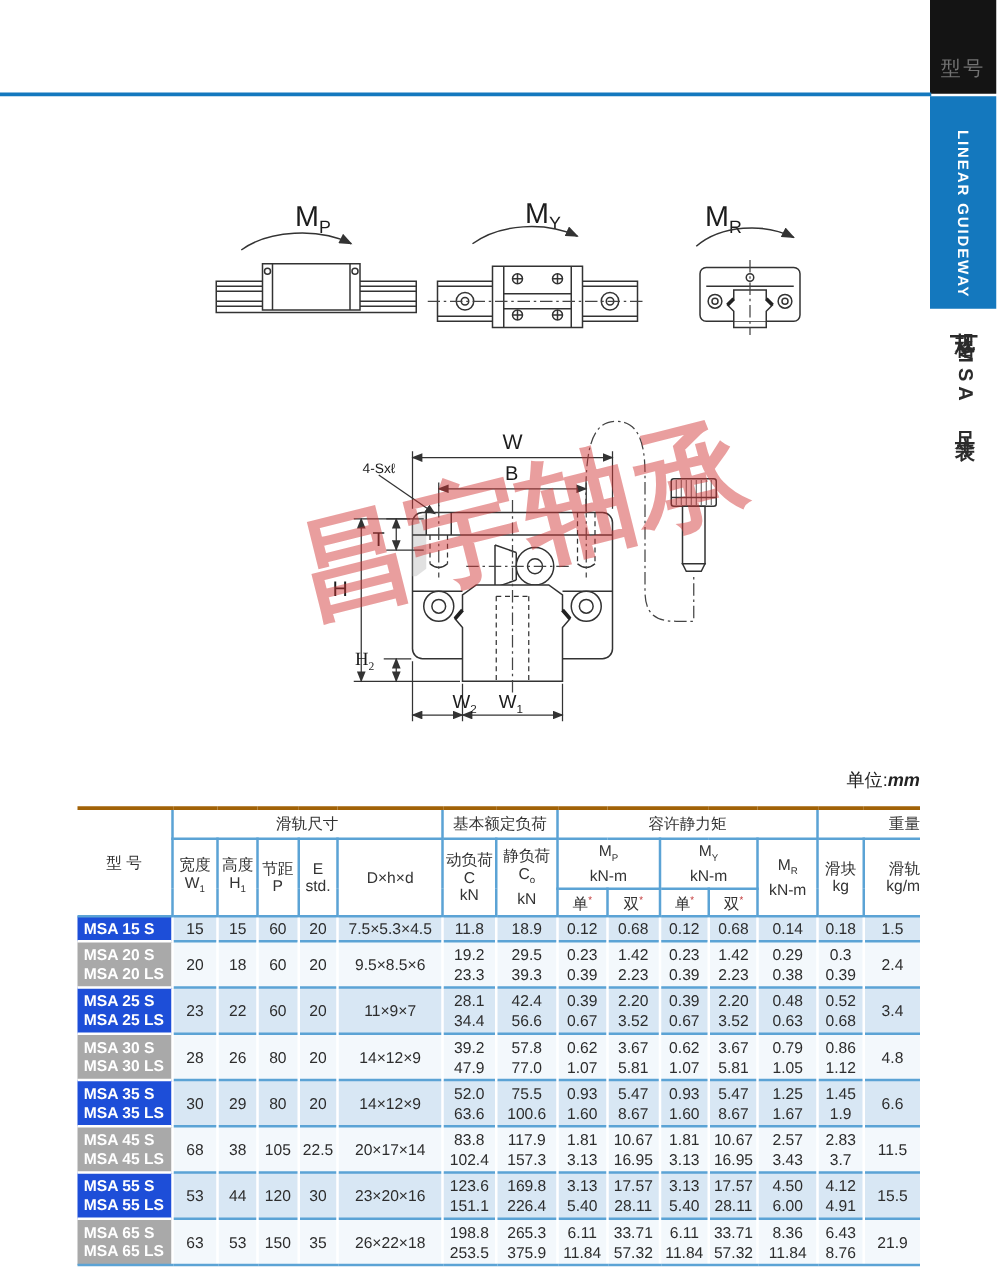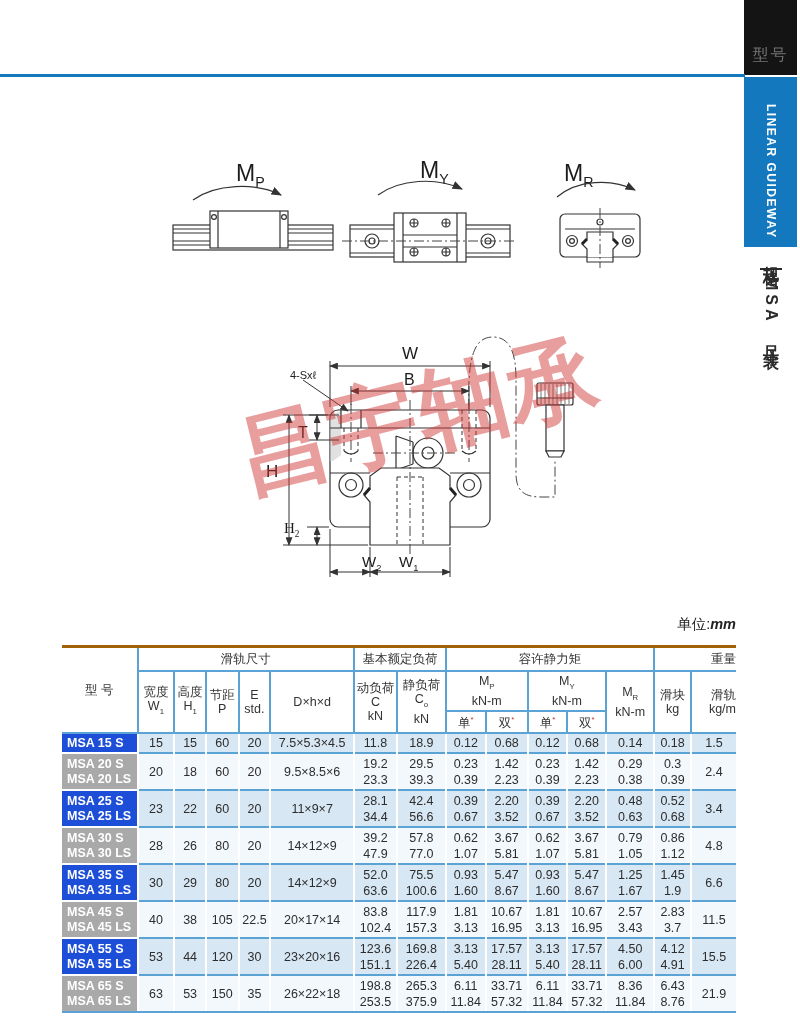--- a/index.html
+++ b/index.html
@@ -361,21 +361,21 @@
         <td>0.93<br>1.60</td>
         <td>5.47<br>8.67</td>
         <td>0.93<br>1.60</td>
         <td>5.47<br>8.67</td>
         <td>1.25<br>1.67</td>
         <td>1.45<br>1.9</td>
         <td>6.6</td>
       </tr>
       <tr class="gray double">
         <th class="model">MSA 45 S<br>MSA 45 LS</th>
-        <td>40</td>
+        <td>68</td>
         <td>38</td>
         <td>105</td>
         <td>22.5</td>
         <td>20×17×14</td>
         <td>83.8<br>102.4</td>
         <td>117.9<br>157.3</td>
         <td>1.81<br>3.13</td>
         <td>10.67<br>16.95</td>
         <td>1.81<br>3.13</td>
         <td>10.67<br>16.95</td>

